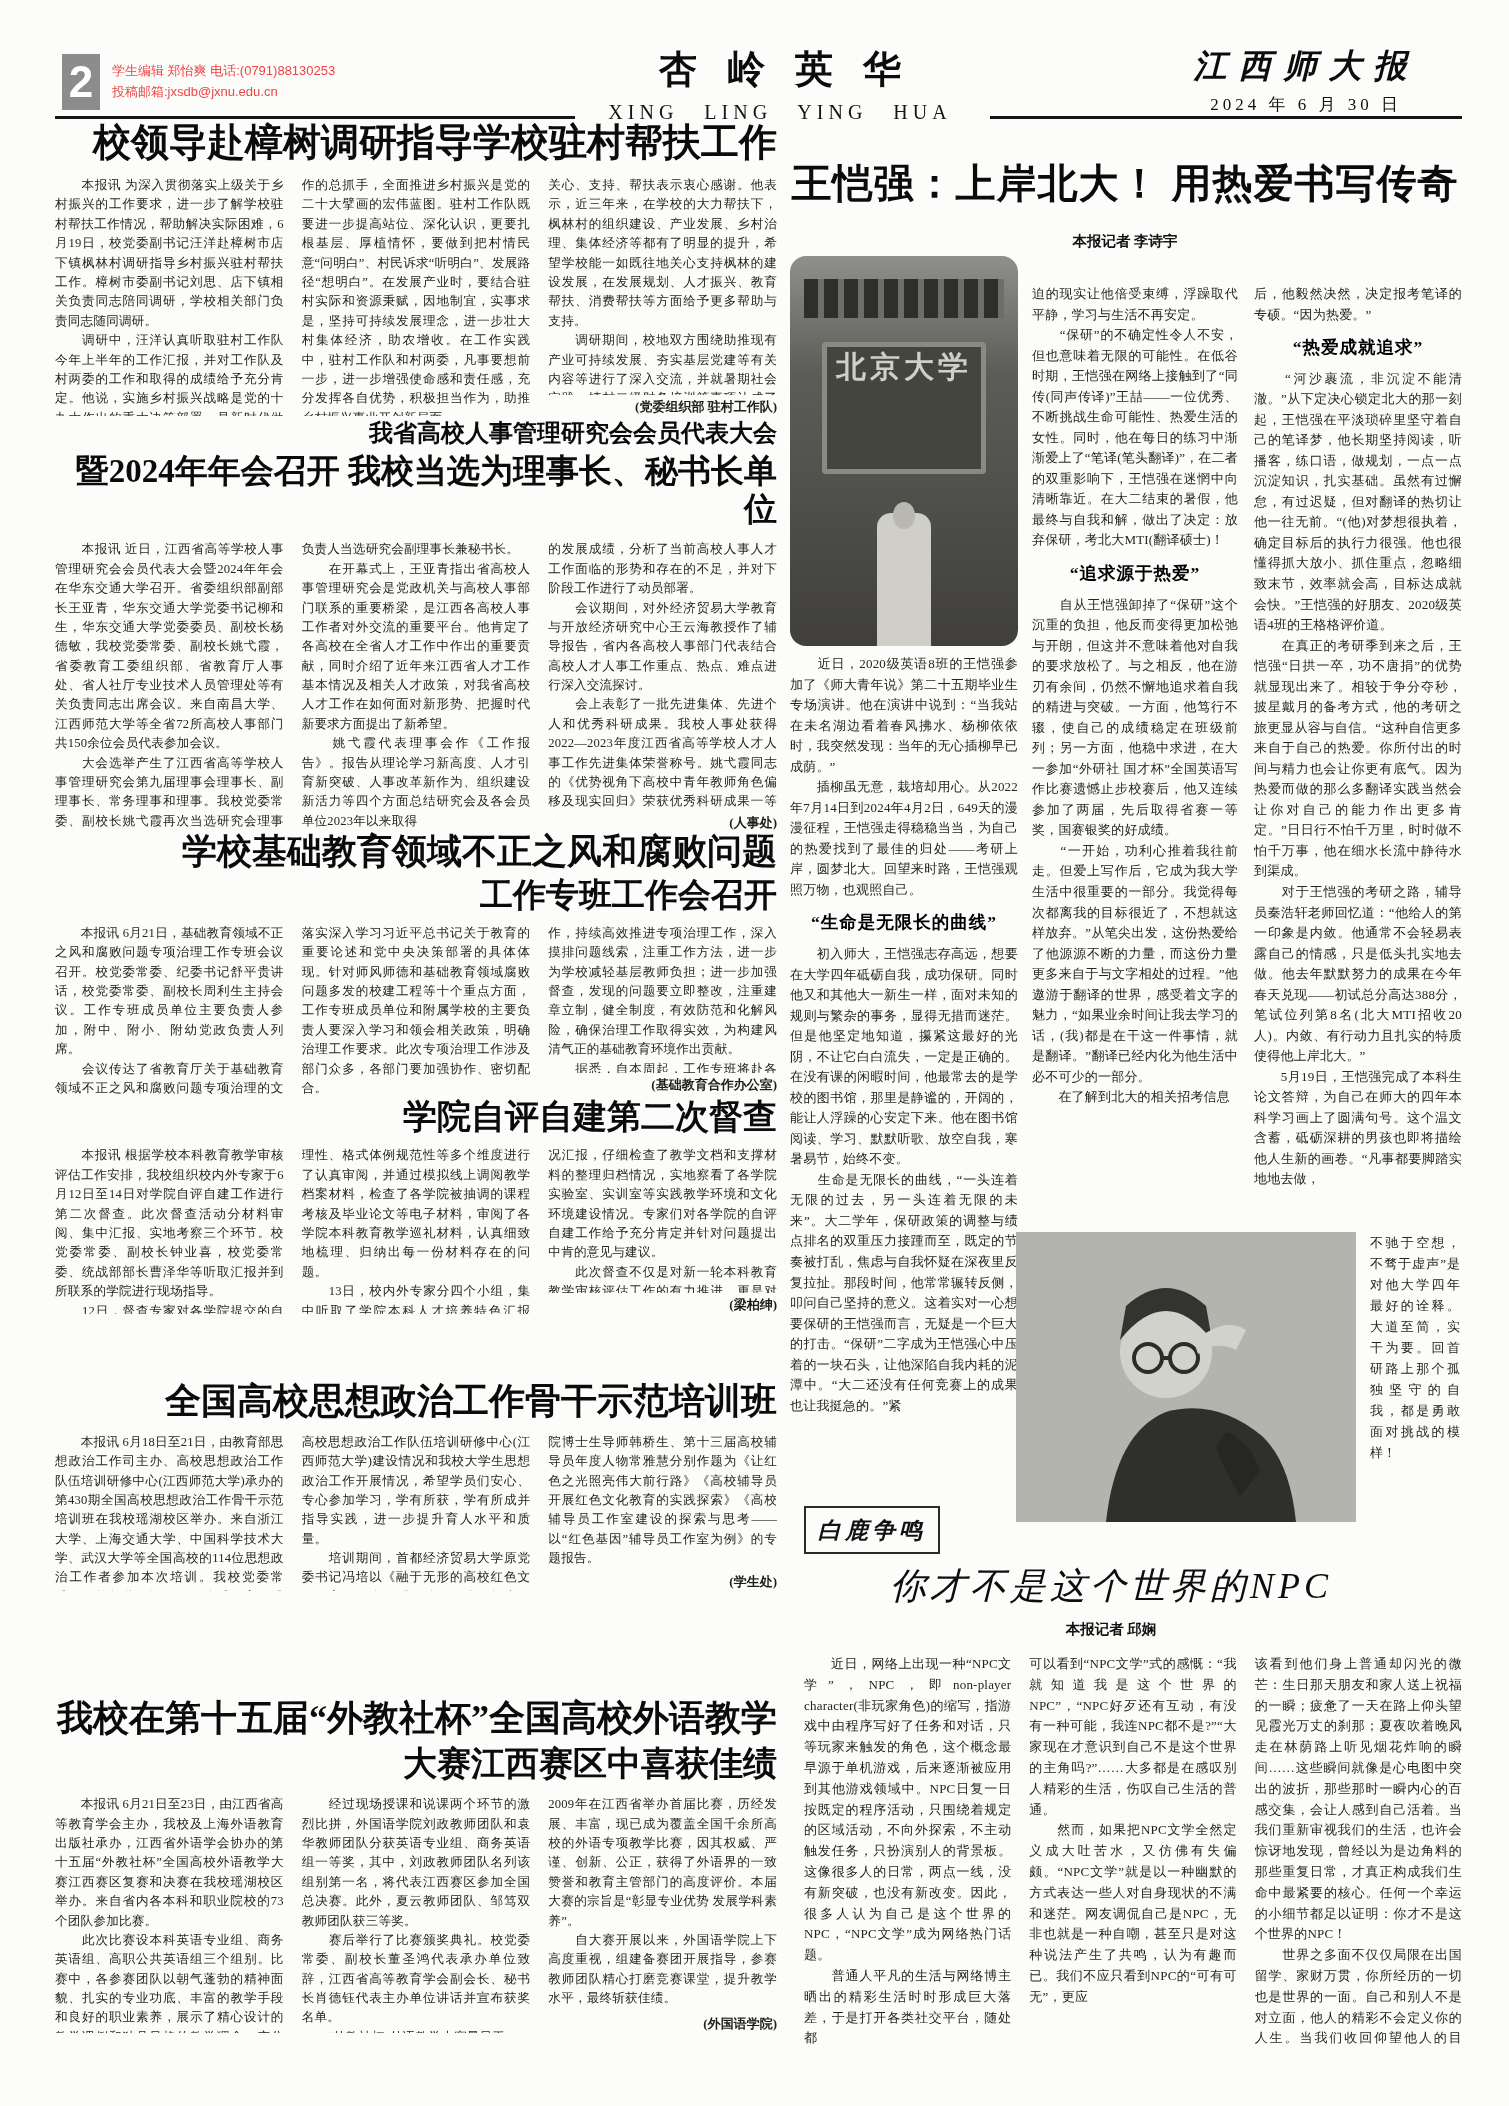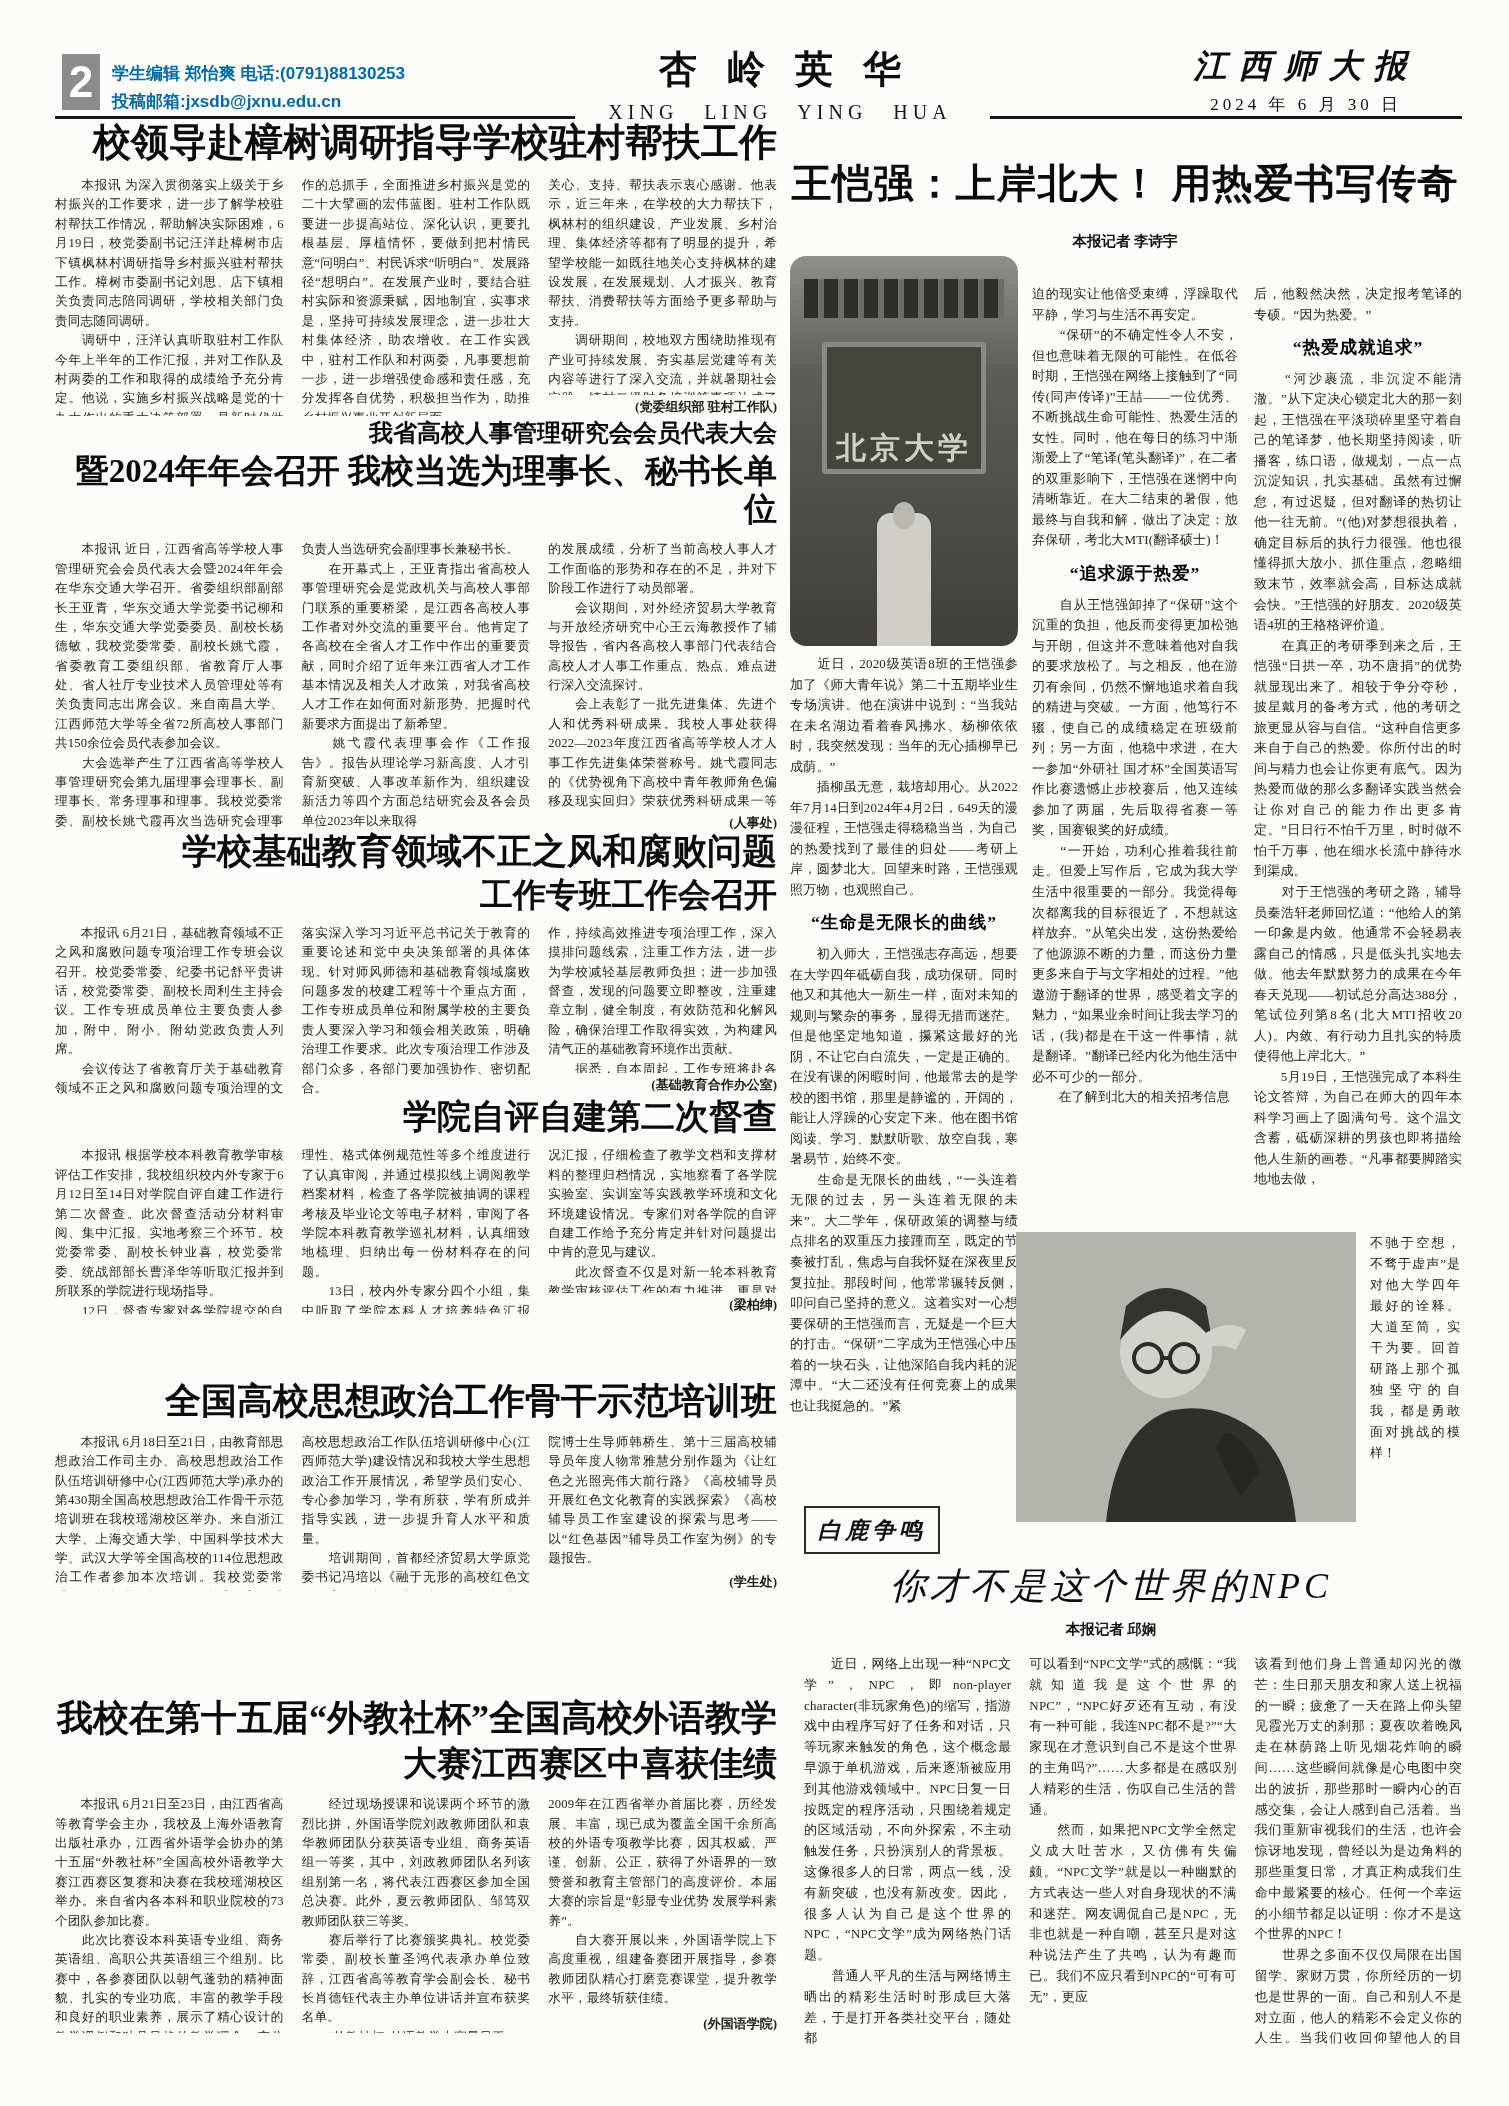--- a/index.html
+++ b/index.html
@@ -8,22 +8,22 @@
     position:relative; width:1509px; height:2106px; margin:0 auto;
     background:#fcfcfa; color:#1d1d1b; overflow:hidden;
     font-family:"Liberation Serif","DejaVu Serif",serif;
   }
   .abs { position:absolute; }
   
   .pagenum { position:absolute; left:62px; top:54px; width:38px; height:56px;
     background:#8c8c8c; color:#fff; font-family:"Liberation Sans",sans-serif;
     font-weight:700; font-size:44px; line-height:56px; text-align:center; }
   .edinfo { position:absolute; left:112px; top:60px;
-    font-family:"Liberation Sans","DejaVu Sans",sans-serif; font-weight:700;
-    font-size:17px; line-height:1.65; color:#0369a1; }
+    font-family:"Liberation Sans","DejaVu Sans",sans-serif; font-weight:400;
+    font-size:13px; line-height:1.65; color:#ef4444; }
   .secttitle { position:absolute; left:580px; top:44px; width:400px; text-align:center; }
   .secttitle .cn { font-size:38px; font-weight:800; letter-spacing:30px; text-indent:30px; color:#0c0c0c; }
   .secttitle .py { margin-top:6px; font-size:20px; letter-spacing:5px; word-spacing:16px; color:#141414; }
   .masthead { position:absolute; left:1150px; top:44px; width:312px; text-align:center; }
   .masthead .mh { font-size:33px; font-weight:600; font-style:italic; letter-spacing:12px; color:#0c0c0c; }
   .masthead .dt { margin-top:4px; font-size:17px; letter-spacing:4px; color:#111; }
   .rule { position:absolute; top:116px; height:3px; background:#161616; }
   
   .art { position:absolute; left:55px; width:722px; }
   .hl { text-align:right; font-weight:800; color:#0b0b0b; line-height:1.16; }
@@ -43,21 +43,21 @@
   .f-col p { white-space:pre-line; }
   .subhead { text-align:center; font-weight:900; font-size:17.5px; color:#000;
     margin:9px 0 7px 0; letter-spacing:1px; }
   .photo1 { position:absolute; left:2px; top:116px; width:228px; height:390px;
     border-radius:16px; overflow:hidden;
     background:linear-gradient(180deg,#8f8f8b 0%,#5c5c58 30%,#403f3c 100%); }
   .photo1 .beam { position:absolute; left:6%; top:6%; width:88%; height:10%;
     background:repeating-linear-gradient(90deg,#2e2e2c 0 14px,#6e6e69 14px 20px); }
   .photo1 .plaque { position:absolute; left:14%; top:22%; width:72%; height:34%;
     background:#45453f; border:5px solid #8a8a82; border-radius:4px;
-    display:flex; align-items:flex-end; justify-content:center; }
+    display:flex; align-items:flex-start; justify-content:center; }
   .photo1 .plaque span { color:#cscsc; color:#cfcfc6; font-size:30px; font-weight:700; letter-spacing:4px; }
   .photo1 .figure { position:absolute; left:38%; bottom:0; width:24%; height:34%;
     background:#cfcfc8; border-radius:14px 14px 0 0; }
   .photo1 .fhead { position:absolute; left:45%; bottom:30%; width:10%; height:7%;
     background:#b9b9b2; border-radius:50%; }
   .photo2 { position:absolute; left:228px; top:1092px; width:340px; height:290px;
     overflow:hidden; background:linear-gradient(180deg,#c6c6c1,#a8a8a2); }
   .wrapcol { position:absolute; left:582px; top:1092px; width:90px; height:300px;
     font-size:13px; line-height:1.62; text-align:justify; overflow:hidden; color:#242422; }
   

